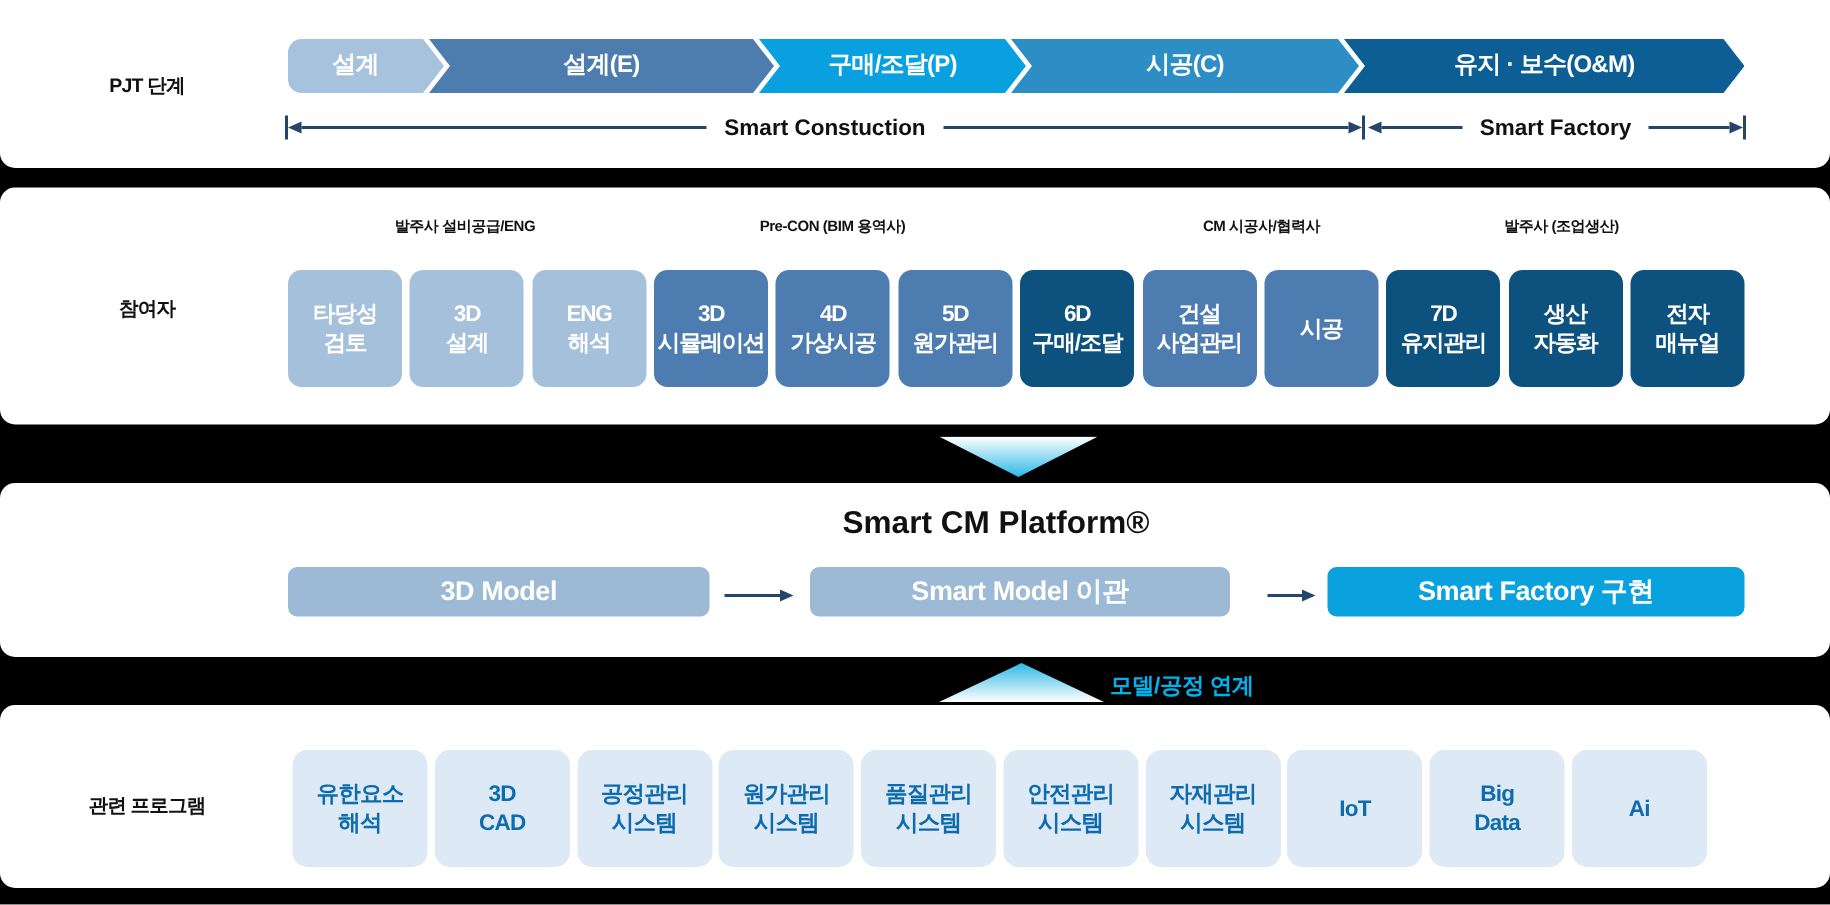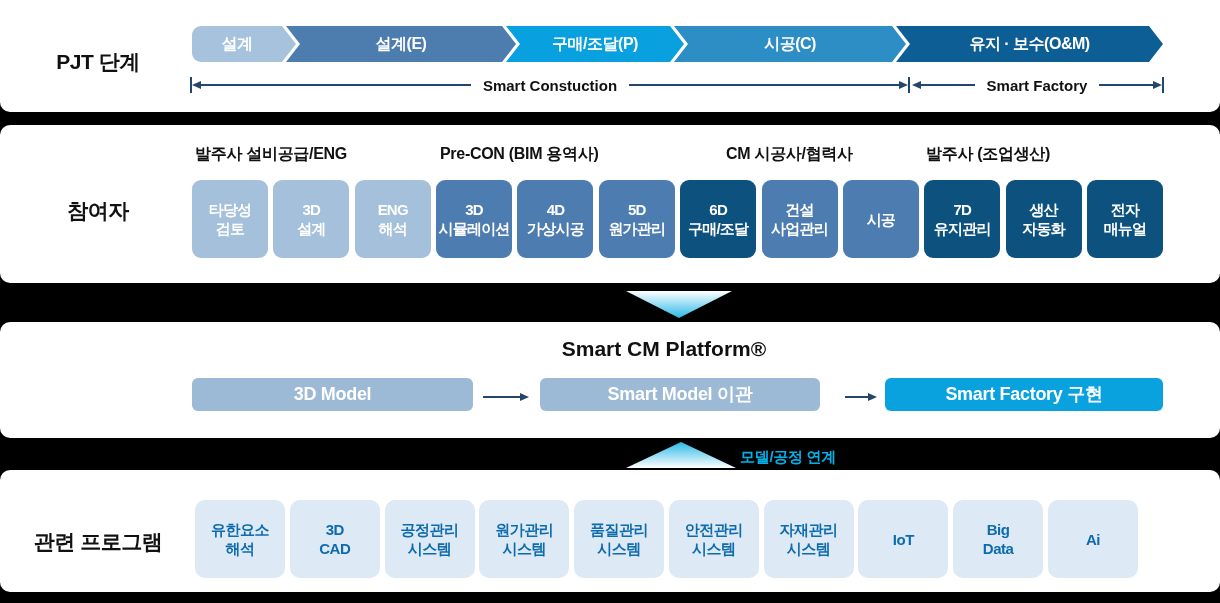--- a/index.html
+++ b/index.html
@@ -7,21 +7,21 @@
   body { font-family:"Liberation Sans","DejaVu Sans",sans-serif; }
   .page { position:relative; width:1220px; height:603px; background:#000000; overflow:hidden; }
 
   .section { position:absolute; left:0; width:1220px; background:#ffffff; }
   .sec-pjt        { top:0;   height:112px; border-radius:0 0 10px 10px; }
   .sec-participants{ top:125px; height:158px; border-radius:10px; }
   .sec-platform   { top:322px; height:116px; border-radius:10px; }
   .sec-programs   { top:470px; height:122px; border-radius:10px; }
 
   .row-label { position:absolute; left:18px; width:160px; text-align:center;
-               font-weight:bold; font-size:21px; color:#111111; letter-spacing:-0.5px; }
+               font-weight:bold; font-size:13px; color:#111111; letter-spacing:-0.5px; }
 
   
   .chev { position:absolute; top:26px; height:36px; color:#ffffff; font-weight:bold;
           font-size:16px; line-height:36px; text-align:center; letter-spacing:-0.5px; }
   .chev-first { border-radius:9px 0 0 9px;
     clip-path: polygon(0 0, calc(100% - 14px) 0, 100% 50%, calc(100% - 14px) 100%, 0 100%);
     padding-right:14px; }
   .chev-mid {
     clip-path: polygon(0 0, calc(100% - 14px) 0, 100% 50%, calc(100% - 14px) 100%, 0 100%, 14px 50%); }
   .c-light  { background:#a7c2dc; }
@@ -34,22 +34,22 @@
   .dim { position:absolute; top:77px; height:16px; display:flex; align-items:center; }
   .dim .tick { width:2px; height:16px; background:#24466b; flex:0 0 auto; }
   .dim .arr-l { width:0; height:0; border-top:4px solid transparent; border-bottom:4px solid transparent;
                 border-right:9px solid #24466b; flex:0 0 auto; }
   .dim .arr-r { width:0; height:0; border-top:4px solid transparent; border-bottom:4px solid transparent;
                 border-left:9px solid #24466b; flex:0 0 auto; }
   .dim .line { flex:1 1 auto; height:1.6px; background:#24466b; }
   .dim .dim-label { flex:0 0 auto; margin:0 12px; font-size:15px; font-weight:bold; color:#111111; white-space:nowrap; }
 
   
-  .group-label { position:absolute; top:19px; width:230px; 
-                 font-size:16px; font-weight:bold; color:#111111; letter-spacing:-0.3px; }
+  .group-label { position:absolute; top:19px; width:230px; text-align:center;
+                 font-size:10px; font-weight:bold; color:#111111; letter-spacing:-0.3px; }
   .pbox-rail { position:absolute; left:192px; top:55px; width:971px; height:78px;
                display:flex; justify-content:space-between; }
   .pbox { width:76px; height:78px; border-radius:9px; display:flex; flex-direction:column;
           justify-content:center; align-items:center; color:#ffffff; font-weight:bold;
           font-size:15px; line-height:19px; text-align:center; letter-spacing:-0.8px; }
   .p-light  { background:#a4c0da; }
   .p-medium { background:#4d7db0; }
   .p-dark   { background:#0d527f; }
 
   

